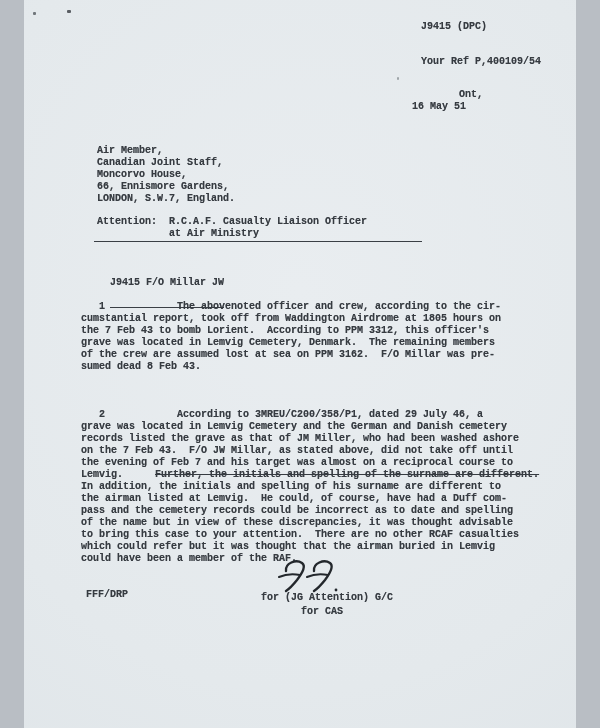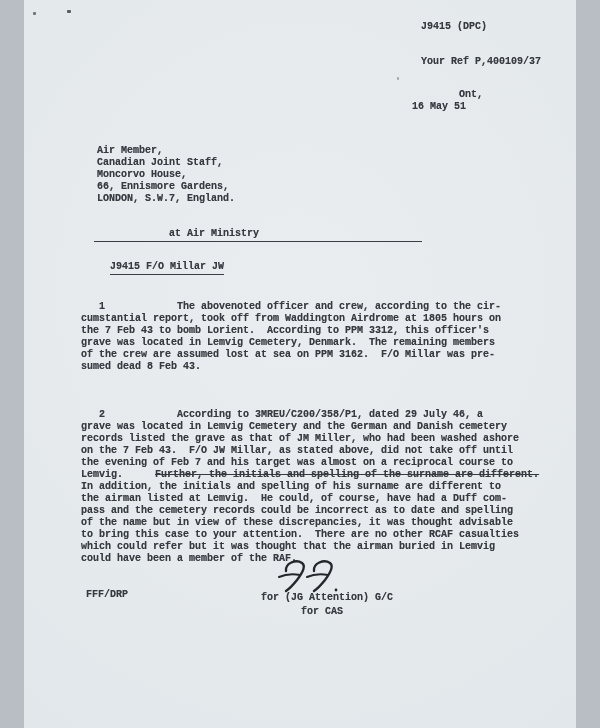--- a/index.html
+++ b/index.html
@@ -18,45 +18,46 @@
   }
   .abs{position:absolute;}
   .txt{
     white-space:pre;
     text-shadow:0 0 0.6px rgba(54,59,65,0.55);
   }
   .para{white-space:pre;margin:0;}
   .p1{margin-bottom:12px;}
   .p2{}
   .struck{text-decoration:line-through;text-decoration-thickness:1.3px;padding-left:20px;}
-  .underlined{border-bottom:1.2px solid #3a3f45;padding-bottom:1px;display:inline-block;}
+  .underlined{border-bottom:1.2px solid #3a3f45;padding-bottom:18px;display:inline-block;margin-top:16px;}
   .rule{background:#3a3f45;height:1.2px;}
   .speck{background:#4a4f54;border-radius:1px;}
   .sig-svg{stroke:#23272c;fill:none;stroke-linecap:round;stroke-linejoin:round;}
 </style>
 </head>
 <body>
 
 <div class="paper">
 
   <div class="abs speck" style="left:9px;top:12px;width:3px;height:3px;opacity:.75"></div>
   <div class="abs speck" style="left:43px;top:10px;width:4px;height:3px;opacity:.9"></div>
   <div class="abs speck" style="left:373px;top:77px;width:2px;height:3px;opacity:.45"></div>
 
   <div class="abs txt" style="left:397px;top:21px">J9415 (DPC)</div>
-  <div class="abs txt" style="left:397px;top:56px">Your Ref P,400109/37</div>
+  <div class="abs txt" style="left:397px;top:56px">Your Ref P,400109/54</div>
   <div class="abs txt" style="left:435px;top:89px">Ont,</div>
   <div class="abs txt" style="left:388px;top:101px">16 May 51</div>
 
   <div class="abs txt" style="left:73px;top:145px">Air Member,
 Canadian Joint Staff,
 Moncorvo House,
 66, Ennismore Gardens,
 LONDON, S.W.7, England.</div>
 
+  <div class="abs txt" style="left:73px;top:216px">Attention:  R.C.A.F. Casualty Liaison Officer</div>
   <div class="abs txt" style="left:145px;top:228px">at Air Ministry</div>
   <div class="abs rule" style="left:70px;top:241px;width:328px"></div>
 
   <div class="abs txt" style="left:62px;top:249px">
     <span class="underlined">J9415 F/O Millar JW</span>
   </div>
 
   <div class="abs txt" style="left:57px;top:277px;width:460px">
     <p class="para p1">   1            The abovenoted officer and crew, according to the cir-
 cumstantial report, took off from Waddington Airdrome at 1805 hours on

